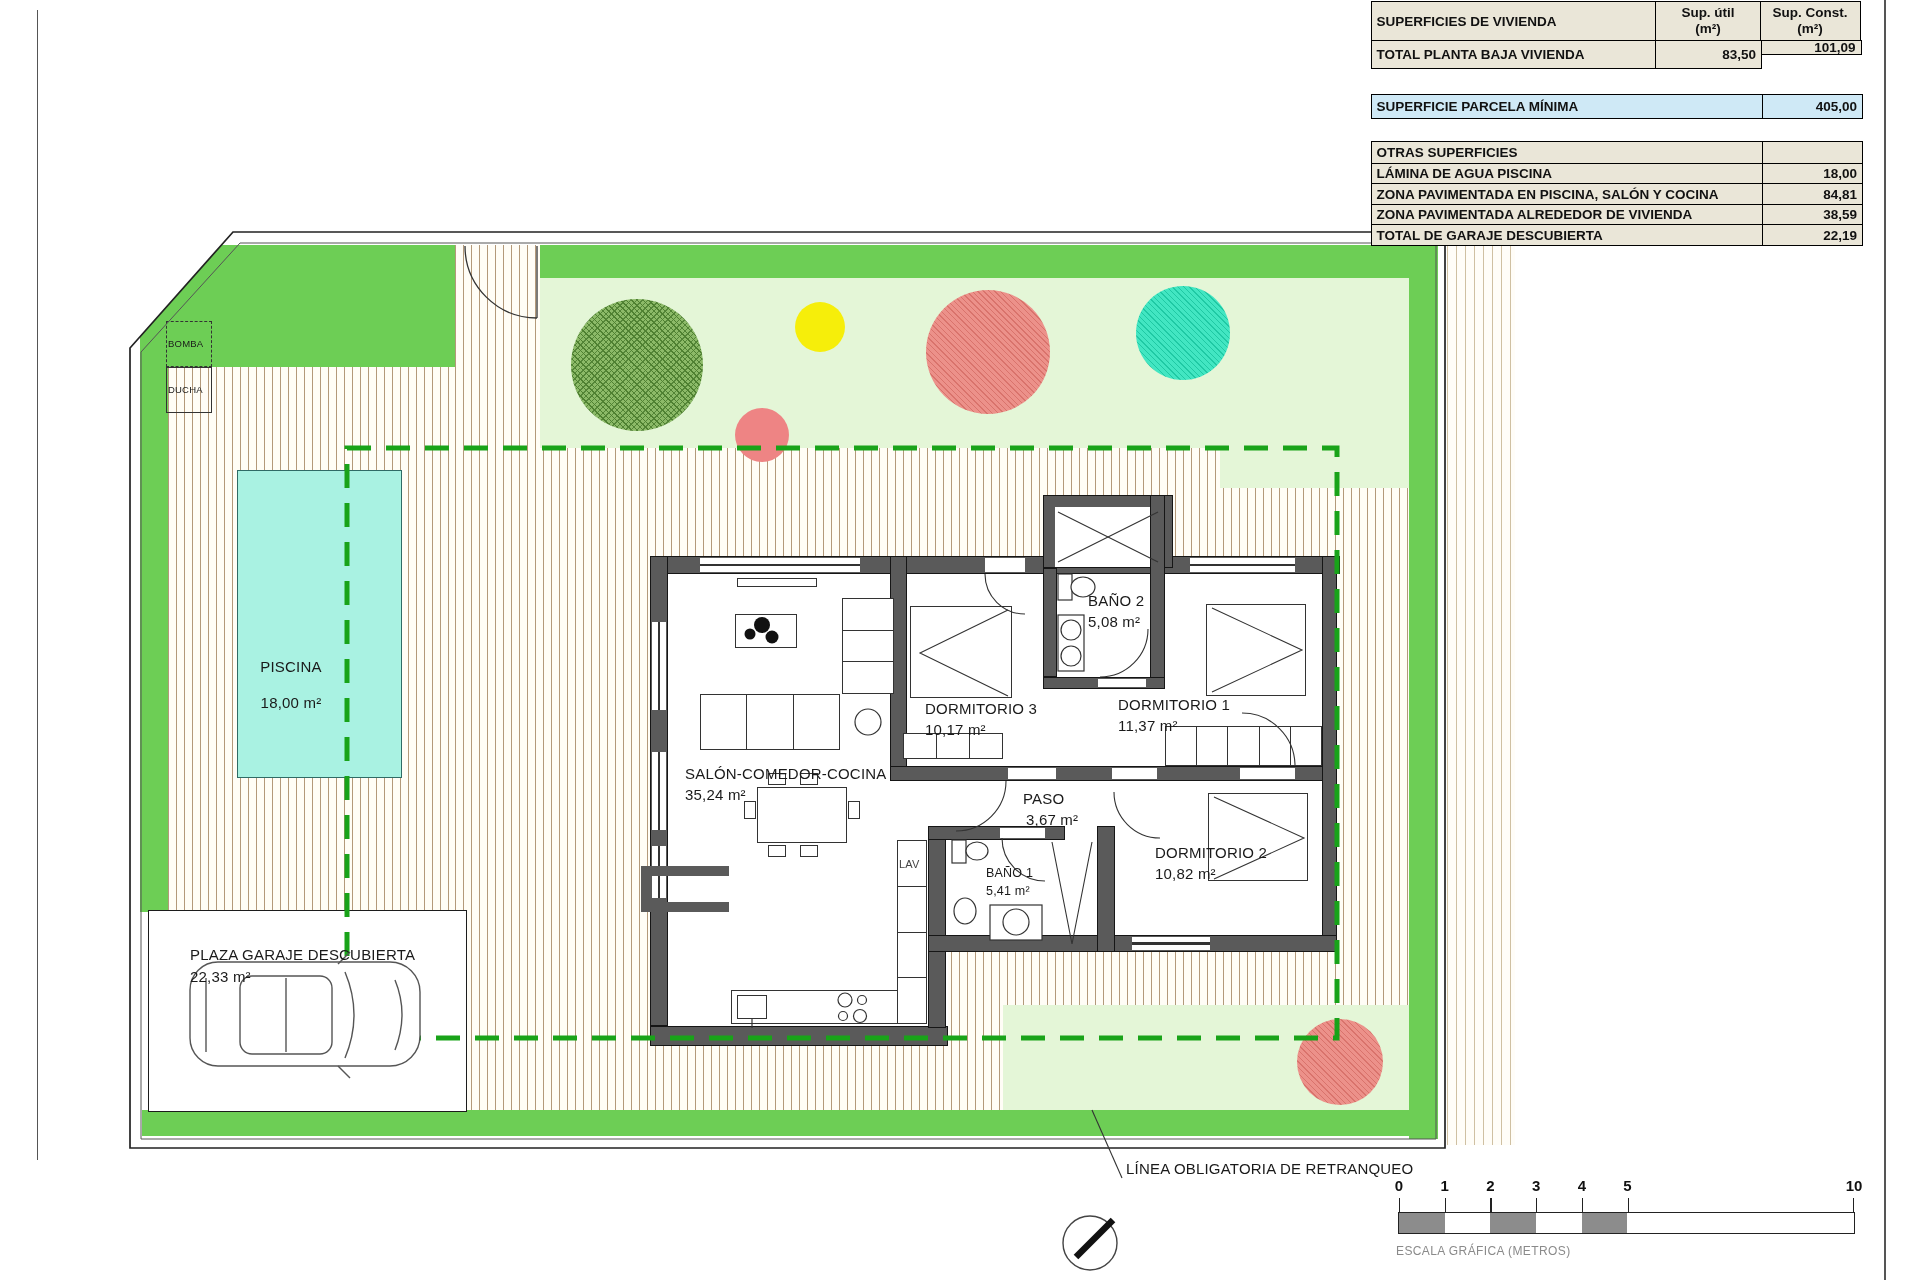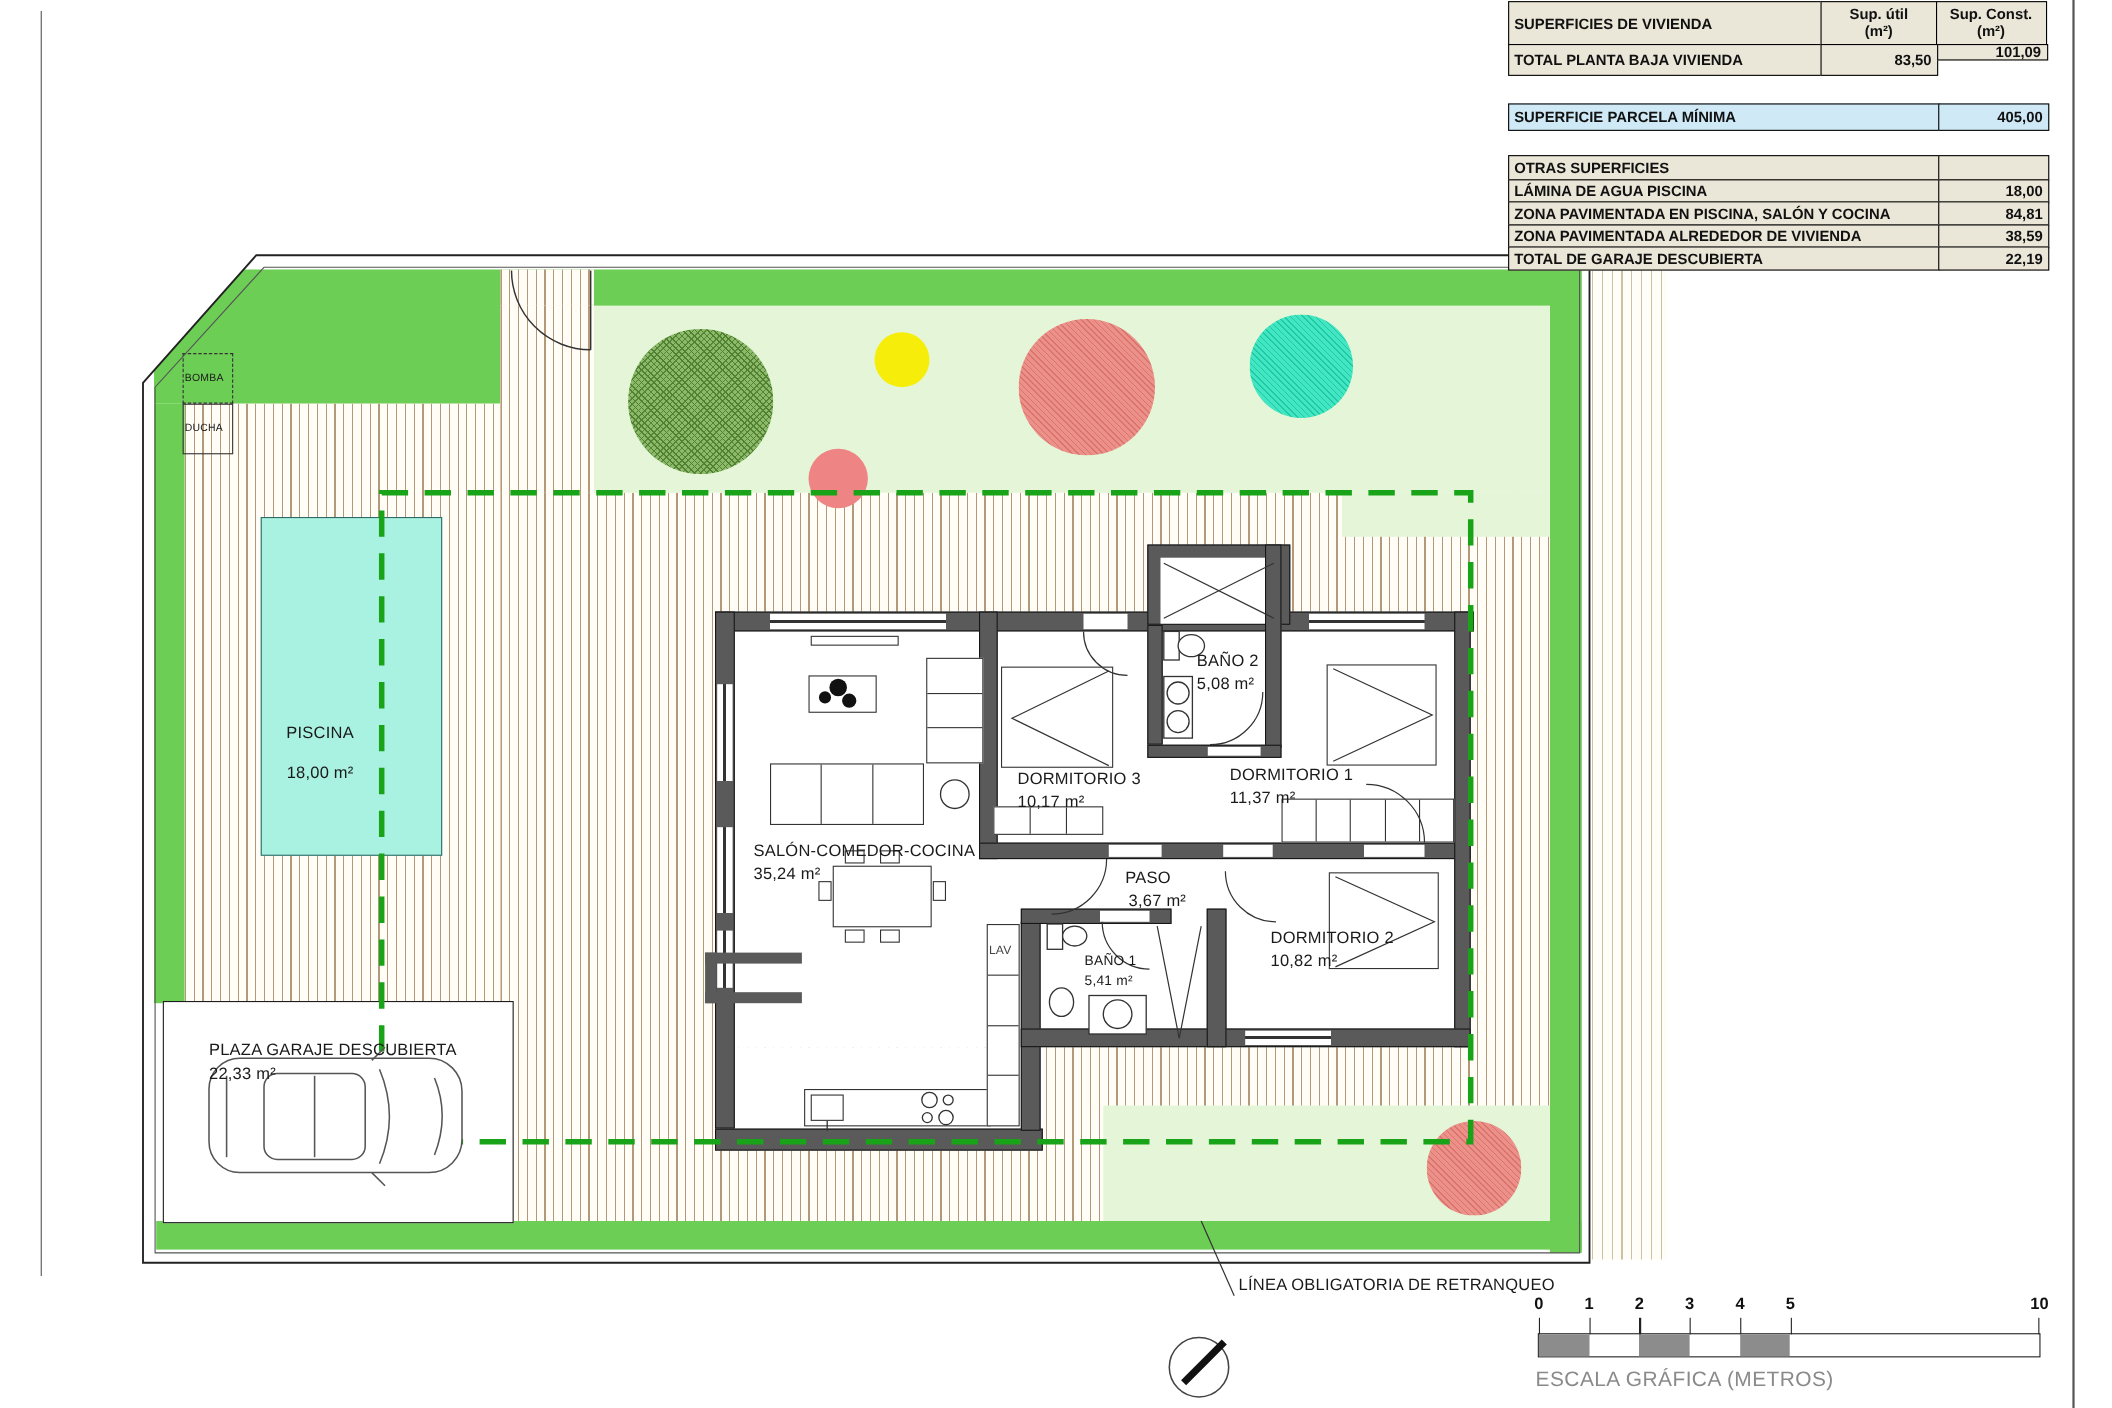--- a/index.html
+++ b/index.html
@@ -54,21 +54,21 @@
   .tnum{justify-content:flex-end;}
   .tctr{justify-content:center;text-align:center;line-height:1.15;display:flex;flex-direction:column;align-items:center;}
   .tblue{background:#cfe9f6;}
   .tgap{height:26px;}
   
   .sbar{position:absolute;left:1398px;top:1212px;width:457px;height:22px;border:1.3px solid #222;
         box-sizing:border-box;background:#fff;z-index:40;}
   .sseg{position:absolute;top:0;bottom:0;background:#8c8c8c;}
   .stick{position:absolute;width:1.4px;height:15px;background:#222;top:-15px;}
   .snum{position:absolute;top:-36px;width:30px;text-align:center;font-size:15px;font-weight:bold;}
-  .slabel{position:absolute;left:1396px;top:1244px;font-size:19px;color:#8a8a8a;letter-spacing:.4px;z-index:40;}
+  .slabel{position:absolute;left:1396px;top:1244px;font-size:12px;color:#8a8a8a;letter-spacing:.4px;z-index:40;}
   .sline{position:absolute;background:#555;}
   svg{position:absolute;left:0;top:0;z-index:10;}.z4{z-index:4}.z5{z-index:5}.z6{z-index:6}.z20{z-index:20}
 </style>
 </head>
 <body>
 
 <div class="sheet">
 
   <div class="abs sline" style="left:37px;top:10px;width:1px;height:1150px;"></div>
   <div class="abs sline" style="left:1884px;top:0;width:1.5px;height:1280px;"></div>

